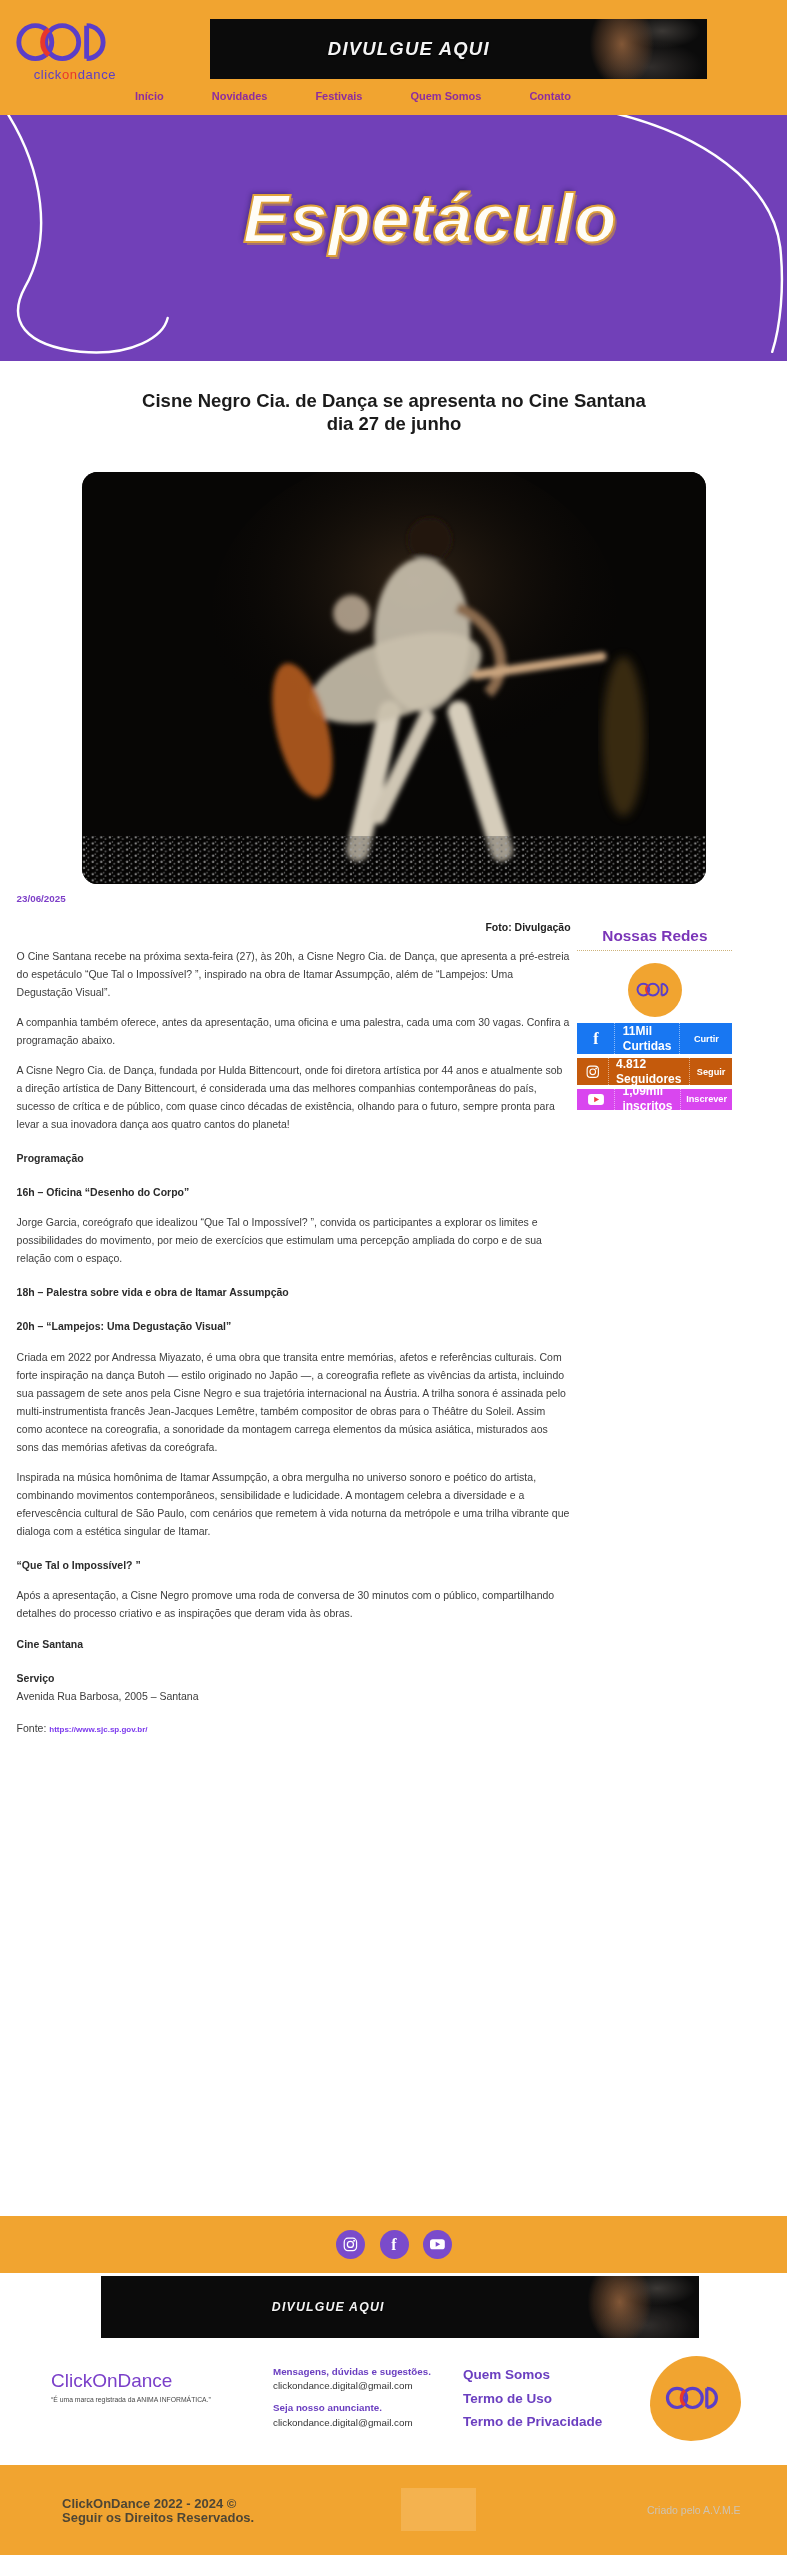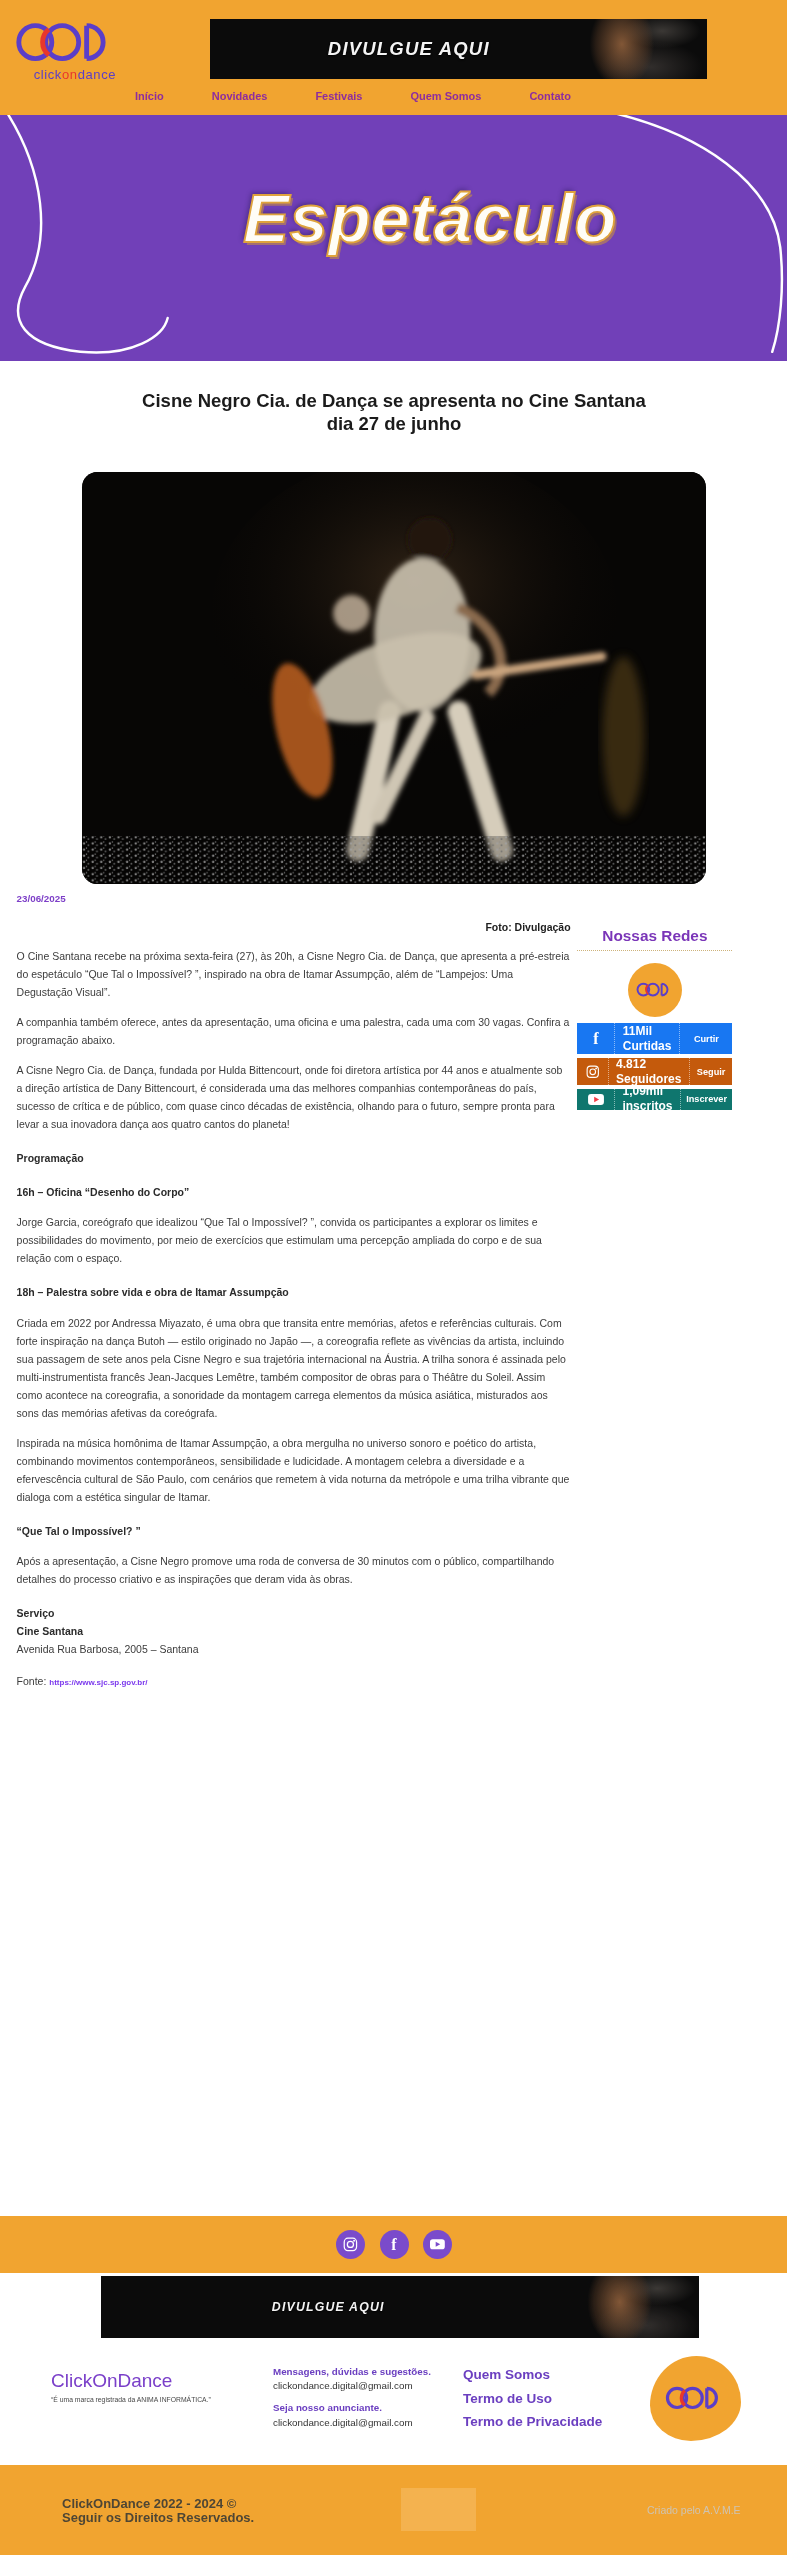--- a/index.html
+++ b/index.html
@@ -53,21 +53,21 @@
 
   
   .sidebar { width:155px; margin-left:6.8px; }
   .sidebar h3 { text-align:center; color:#7A35B8; font-size:15.4px; font-weight:600; margin-top:17px; }
   .dotted { border-bottom:1.8px dotted #CDB27A; margin-top:4.9px; }
   .cod-circle { width:54px; height:54px; border-radius:50%; background:#F1A430;
     margin:12.3px auto 6.2px; display:flex; align-items:center; justify-content:center; }
   .sbar { display:flex; margin-bottom:3.7px; color:#fff; }
   .sbar-fb { background:#1877F2; height:31px; }
   .sbar-ig { background:#C45A0C; height:27px; }
-  .sbar-yt { background:#0f766e; height:21px; }
+  .sbar-yt { background:#d946ef; height:21px; }
   .sicon { width:38px; display:flex; align-items:center; justify-content:center;
     border-right:1.2px dotted rgba(255,255,255,.5); }
   .scount { flex:1; padding:1.2px 7.4px; border-right:1.2px dotted rgba(255,255,255,.5);
     display:flex; flex-direction:column; justify-content:center;
     font-weight:bold; font-size:12px; line-height:1.25; }
   .saction { width:52px; display:flex; align-items:center; justify-content:center;
     font-weight:bold; font-size:9.2px; }
   .figf { font-weight:bold; font-size:16px; font-family:"Liberation Serif", serif; }
 
   
@@ -189,26 +189,27 @@
     <div class="main-row">
       <article>
         <div class="credit">Foto: Divulgação</div>
         <p class="b">O Cine Santana recebe na próxima sexta-feira (27), às 20h, a Cisne Negro Cia. de Dança, que apresenta a pré-estreia do espetáculo “Que Tal o Impossível? ”, inspirado na obra de Itamar Assumpção, além de “Lampejos: Uma Degustação Visual”.</p>
         <p class="b">A companhia também oferece, antes da apresentação, uma oficina e uma palestra, cada uma com 30 vagas. Confira a programação abaixo.</p>
         <p class="b">A Cisne Negro Cia. de Dança, fundada por Hulda Bittencourt, onde foi diretora artística por 44 anos e atualmente sob a direção artística de Dany Bittencourt, é considerada uma das melhores companhias contemporâneas do país, sucesso de crítica e de público, com quase cinco décadas de existência, olhando para o futuro, sempre pronta para levar a sua inovadora dança aos quatro cantos do planeta!</p>
         <p class="b bh">Programação</p>
         <p class="b bh">16h – Oficina “Desenho do Corpo”</p>
         <p class="b">Jorge Garcia, coreógrafo que idealizou “Que Tal o Impossível? ”, convida os participantes a explorar os limites e possibilidades do movimento, por meio de exercícios que estimulam uma percepção ampliada do corpo e de sua relação com o espaço.</p>
         <p class="b bh">18h – Palestra sobre vida e obra de Itamar Assumpção</p>
+        <p class="b bh">20h – “Lampejos: Uma Degustação Visual”</p>
         <p class="b">Criada em 2022 por Andressa Miyazato, é uma obra que transita entre memórias, afetos e referências culturais. Com forte inspiração na dança Butoh — estilo originado no Japão —, a coreografia reflete as vivências da artista, incluindo sua passagem de sete anos pela Cisne Negro e sua trajetória internacional na Áustria. A trilha sonora é assinada pelo multi-instrumentista francês Jean-Jacques Lemêtre, também compositor de obras para o Théâtre du Soleil. Assim como acontece na coreografia, a sonoridade da montagem carrega elementos da música asiática, misturados aos sons das memórias afetivas da coreógrafa.</p>
         <p class="b">Inspirada na música homônima de Itamar Assumpção, a obra mergulha no universo sonoro e poético do artista, combinando movimentos contemporâneos, sensibilidade e ludicidade. A montagem celebra a diversidade e a efervescência cultural de São Paulo, com cenários que remetem à vida noturna da metrópole e uma trilha vibrante que dialoga com a estética singular de Itamar.</p>
         <p class="b bh">“Que Tal o Impossível? ”</p>
         <p class="b">Após a apresentação, a Cisne Negro promove uma roda de conversa de 30 minutos com o público, compartilhando detalhes do processo criativo e as inspirações que deram vida às obras.</p>
+        <p class="b bh tight" style="margin-top:0">Cine Santana</p>
         <p class="b bh tight">Serviço</p>
-        <p class="b bh tight" style="margin-top:0">Cine Santana</p>
         <p class="b tight">Avenida Rua Barbosa, 2005 – Santana</p>
         <div class="fonte">
           <span>Fonte:</span>
           <a href="#">https://www.sjc.sp.gov.br/</a>
         </div>
       </article>
 
       <aside class="sidebar">
         <h3>Nossas Redes</h3>
         <div class="dotted"></div>

